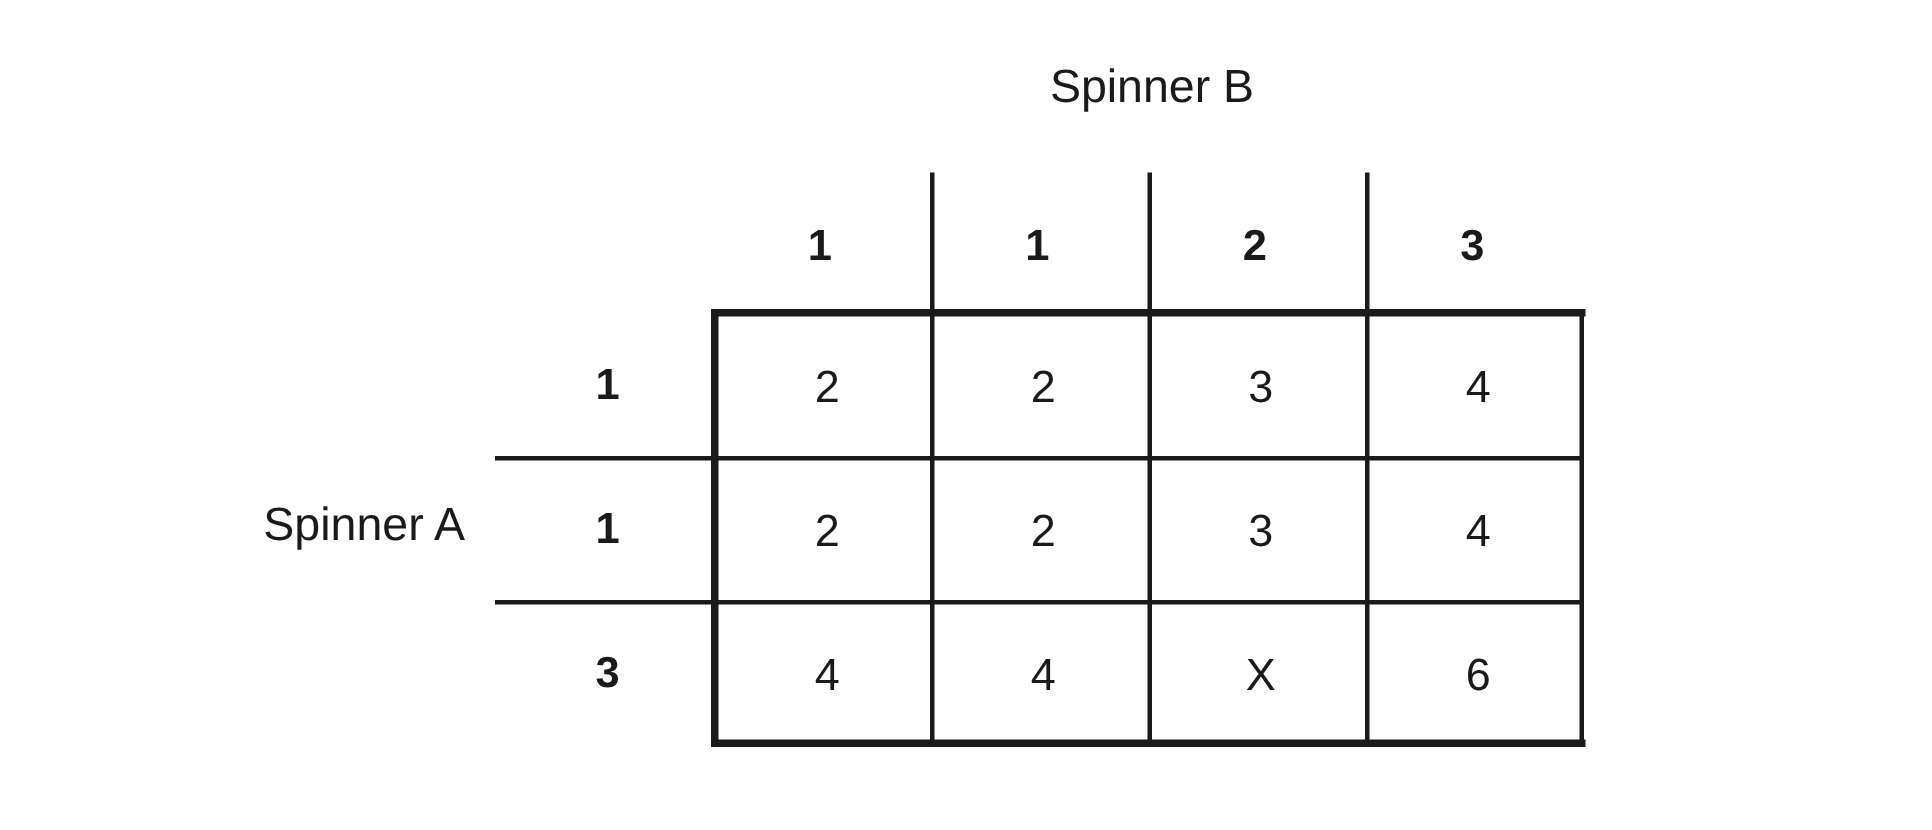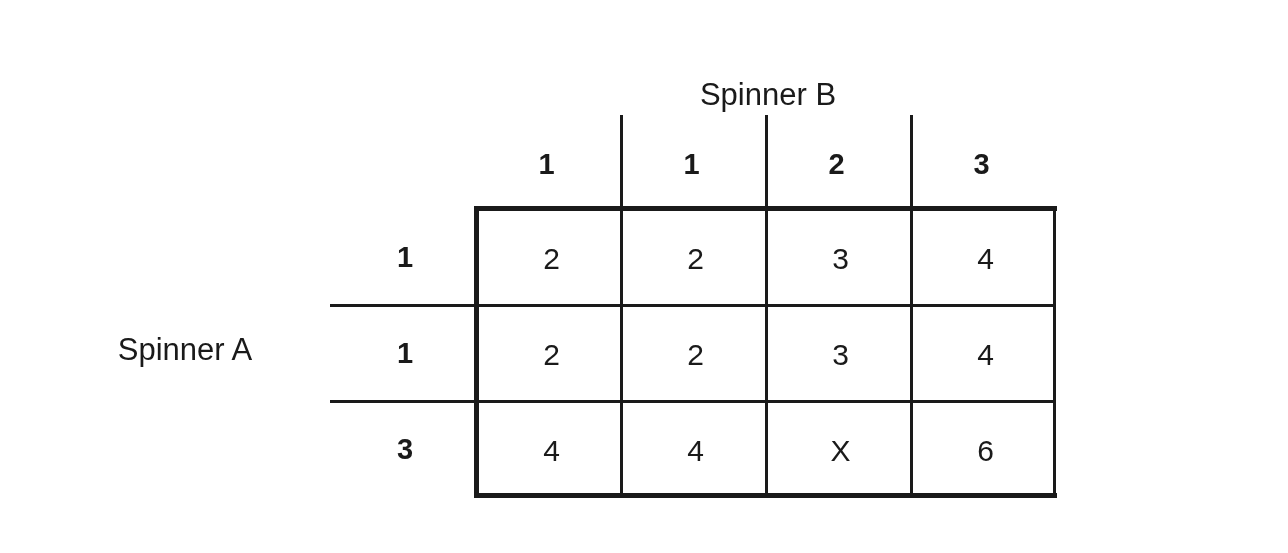--- a/index.html
+++ b/index.html
@@ -23,28 +23,27 @@
   .title-b {
     position: absolute;
     left: 568px;
     top: 38px;
     width: 400px;
     text-align: center;
     font-size: 31px;
     font-weight: 400;
     line-height: 40px;
     white-space: nowrap;
-    margin-top: 37px;
   }
   .title-a {
     position: absolute;
     left: 60px;
     top: 330px;
     width: 250px;
-    text-align: center;
+    text-align: right;
     font-size: 31px;
     font-weight: 400;
     line-height: 40px;
     white-space: nowrap;
   }
 
   
   .col-head {
     position: absolute;
     top: 143px;

